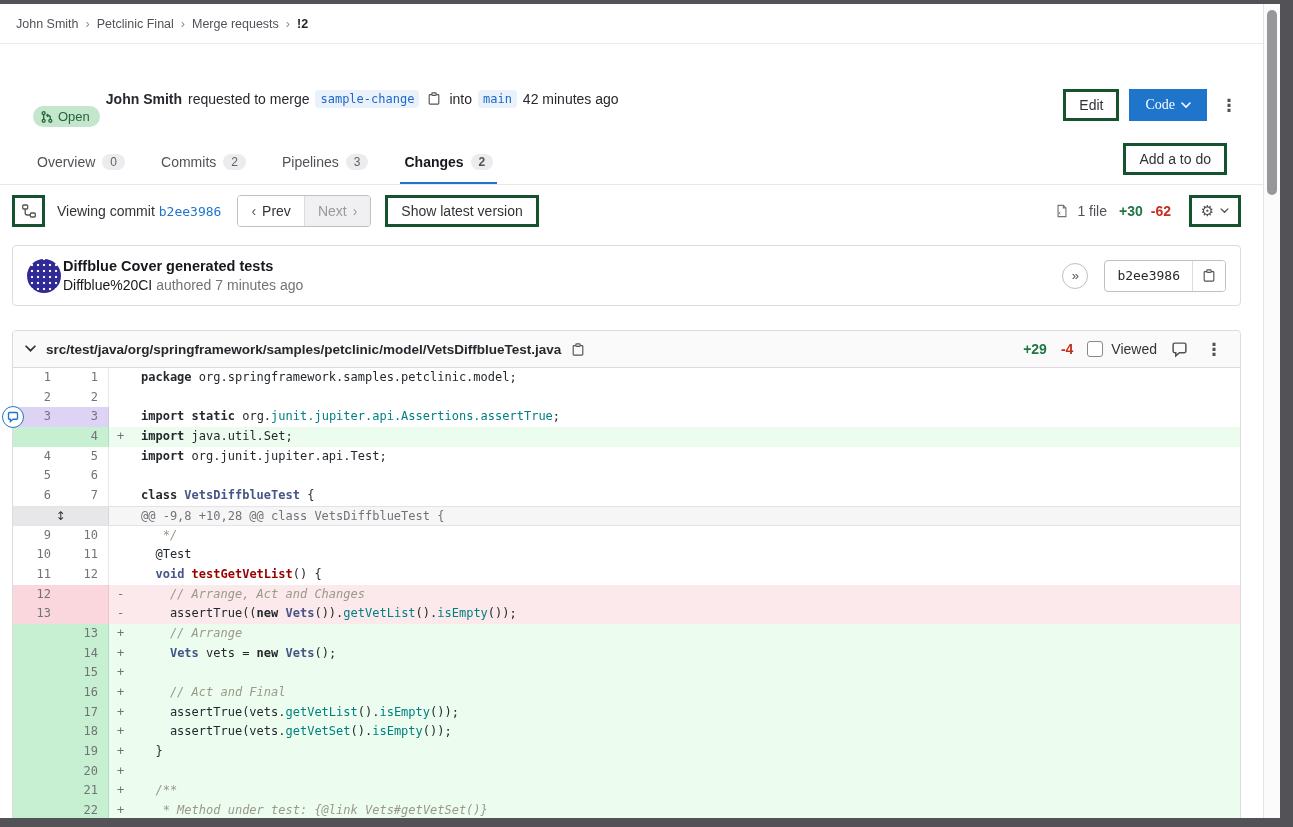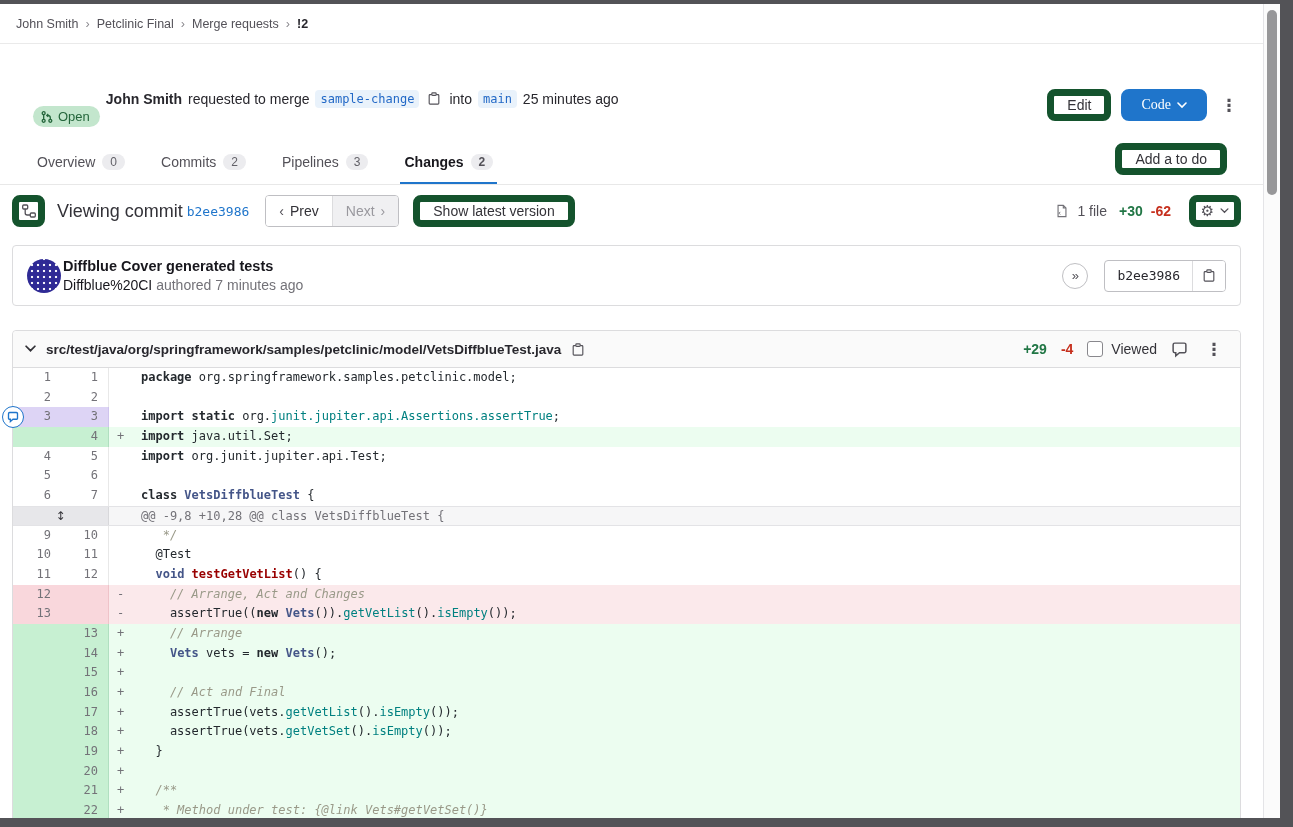--- a/index.html
+++ b/index.html
@@ -31,38 +31,38 @@
   .mr-meta{ display:flex; align-items:center; margin-top:12px; font-size:14px; gap:6px; flex-wrap:nowrap;}
   .badge-open{ display:inline-flex; align-items:center; gap:4px;
     background:#c3e6cd; color:#24663b; font-size:13px; font-weight:500;
     border-radius:12px; padding:3px 10px 3px 7px;margin-top:36px; }
   .author-name{ font-weight:600; }
   .branch-label{ font-family:"DejaVu Sans Mono","Liberation Mono",monospace;
     font-size:12px; background:#e9f2fb; color:#2268c6; border-radius:4px;
     padding:2px 5px; cursor:pointer; }
   .header-actions{ position:absolute; right:22px; top:45px; display:flex; align-items:center; gap:10px; }
   .btn{ height:32px; display:inline-flex; align-items:center; justify-content:center;
-    gap:6px; padding:0 13px; border:7px solid #14532d; border-radius:8px;
+    gap:6px; padding:0 13px; border:3px solid #14532d; border-radius:0;
     background:#fff; font-size:14px; color:#333238; cursor:pointer; font-family:inherit;}
   .btn-primary{ background:#1f75cb; border-color:#1f75cb; color:#fff; font-weight:400;font-family:Liberation Serif, serif; }
   .kebab{ font-size:17px; color:#535158; width:24px; text-align:center; cursor:pointer; font-weight:700; letter-spacing:0;}
   
   .tabs-row{ position:relative; margin-top:16px; padding:0 0 0 33px; border-bottom:1px solid #e8e8e8;
     display:flex; align-items:flex-end; height:42px; }
   .tab{ display:flex; align-items:center; gap:7px; padding:0 4px 12px 4px; margin-right:28px;
     font-size:14px; color:#535158; cursor:pointer; border-bottom:2px solid transparent; }
   .tab .pill{ background:#ececef; color:#626168; border-radius:10px; font-size:12px;
     padding:1px 8px; font-weight:400; }
   .tab.active{ color:#18171d; font-weight:600; border-bottom:2px solid #1f75cb; }
   .tab.active .pill{ font-weight:600; color:#535158; }
   .add-todo{ position:absolute; right:36px; top:0px; }
   
   .diff-toolbar{ display:flex; align-items:center; padding:10px 22px 10px 12px; }
   .icon-btn{ width:33px; height:32px; padding:0; display:inline-flex; align-items:center; justify-content:center; }
-  .viewing{ margin-left:12px; font-size:18px; color:#333238; }
+  .viewing{ margin-left:12px; font-size:14px; color:#333238; }
   .sha-link{ color:#1f75cb; font-family:"DejaVu Sans Mono","Liberation Mono",monospace; font-size:13px;
     text-decoration:none; cursor:pointer; margin-left:4px;}
   .seg{ display:inline-flex; margin-left:16px; border:1px solid #bfbfc3; border-radius:4px; overflow:hidden; }
   .seg-btn{ height:30px; display:inline-flex; align-items:center; gap:6px; padding:0 13px;
     background:#fff; font-size:14px; color:#333238; cursor:pointer; }
   .seg-btn.disabled{ background:#f0f0f2; color:#99989e; cursor:default; border-left:1px solid #dcdcde;}
   .show-latest{ margin-left:14px; }
   .toolbar-right{ margin-left:auto; display:flex; align-items:center; gap:8px; font-size:14px; }
   .files-count{ color:#535158; margin-right:4px; }
   .added{ color:#217645; font-weight:600; }
@@ -162,21 +162,21 @@
       <span style="display:flex;margin:0 2px;">
         <svg width="14" height="15" viewBox="0 0 16 16">
               <g fill="none" stroke="#535158" stroke-width="1.3">
           <path d="M5.5 3.5h-2a1 1 0 0 0-1 1v9a1 1 0 0 0 1 1h9a1 1 0 0 0 1-1v-9a1 1 0 0 0-1-1h-2"></path>
           <rect x="5.5" y="1.5" width="5" height="3" rx="1"></rect>
               </g>
             </svg>
       </span>
       <span>into</span>
       <span class="branch-label">main</span>
-      <span>25 minutes ago</span>
+      <span>42 minutes ago</span>
     </div>
     <div class="header-actions">
       <button class="btn">Edit</button>
       <button class="btn btn-primary">
         <span>Code</span>
         <span>
           <svg width="10" height="7" viewBox="0 0 10 7">
                 <path d="M1 1l4 4 4-4" fill="none" stroke="#fff" stroke-width="1.6" stroke-linecap="round"></path>
               </svg>
         </span>

